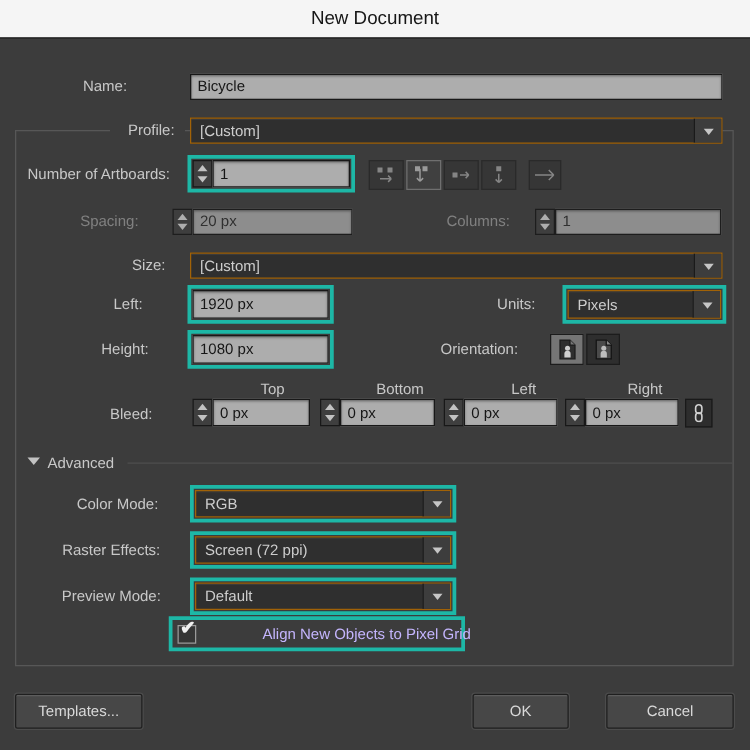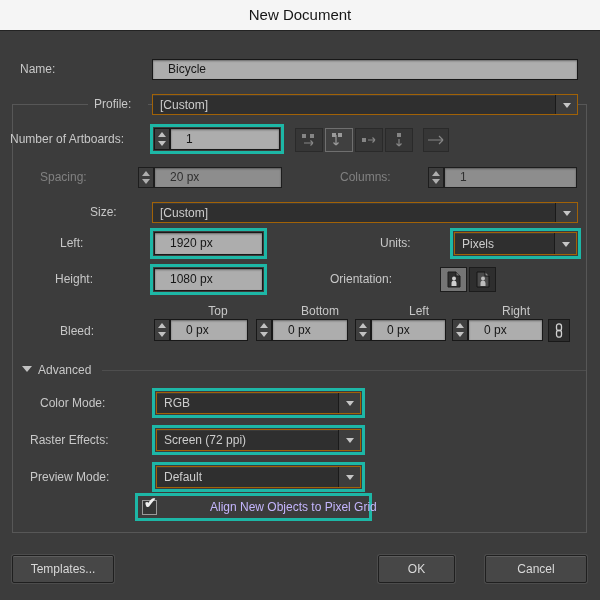--- a/index.html
+++ b/index.html
@@ -10,34 +10,34 @@
   
   .titlebar { position:absolute; left:0; top:0; width:600px; height:30px;
               background:#f5f5f5; color:#161616; font-size:15px;
               line-height:30px; text-align:center; }
   .dlgbody  { position:absolute; left:0; top:30px; width:600px; height:570px;
               background:#3c3c3c; border-top:1px solid #232323; }
 
   .abs { position:absolute; }
 
   
-  .lbl { position:absolute; color:#c8c8c8; text-align:left; line-height:21px;
+  .lbl { position:absolute; color:#c8c8c8; text-align:center; line-height:21px;
          white-space:nowrap; }
   .lbl.masked { background:#3c3c3c; padding-left:6px; }
   .lbl.dim { color:#8d8d8d; }
   .collbl { position:absolute; color:#c8c8c8; text-align:center; line-height:14px;margin-left:34px; }
 
   
   .groupbox { position:absolute; left:12px; top:104px; width:575px; height:429px;
               border:1px solid #575757; }
 
   
   .input { position:absolute; background:#adadad; border:1px solid #181818;
            box-shadow: inset 0 1px 2px rgba(0,0,0,.4);
-           color:#161616; padding:0 15px; line-height:19px; overflow:hidden;
+           color:#161616; padding:0 5px; line-height:19px; overflow:hidden;
            white-space:nowrap; }
   .input.fill { position:relative; flex:1; width:auto; height:auto; line-height:21px; }
   .disabled .input { background:#9c9c9c; color:#2e2e2e; }
   .disabled { opacity:.85; }
 
   
   .spin { position:absolute; width:16px; background:#3f3f3f; border:1px solid #181818;
           display:flex; flex-direction:column; align-items:center;
           justify-content:space-evenly; }
   .spin.fillh { position:relative; width:16px; height:auto; }

